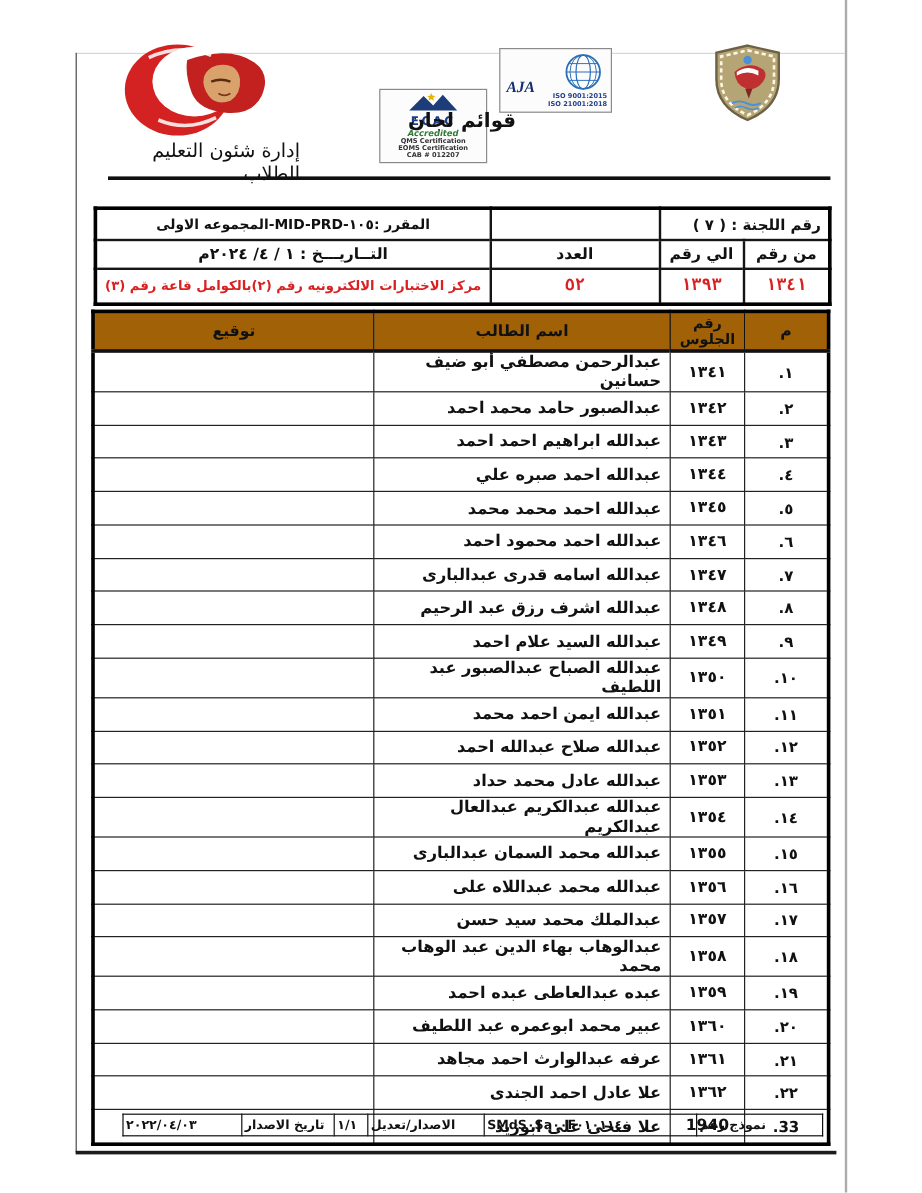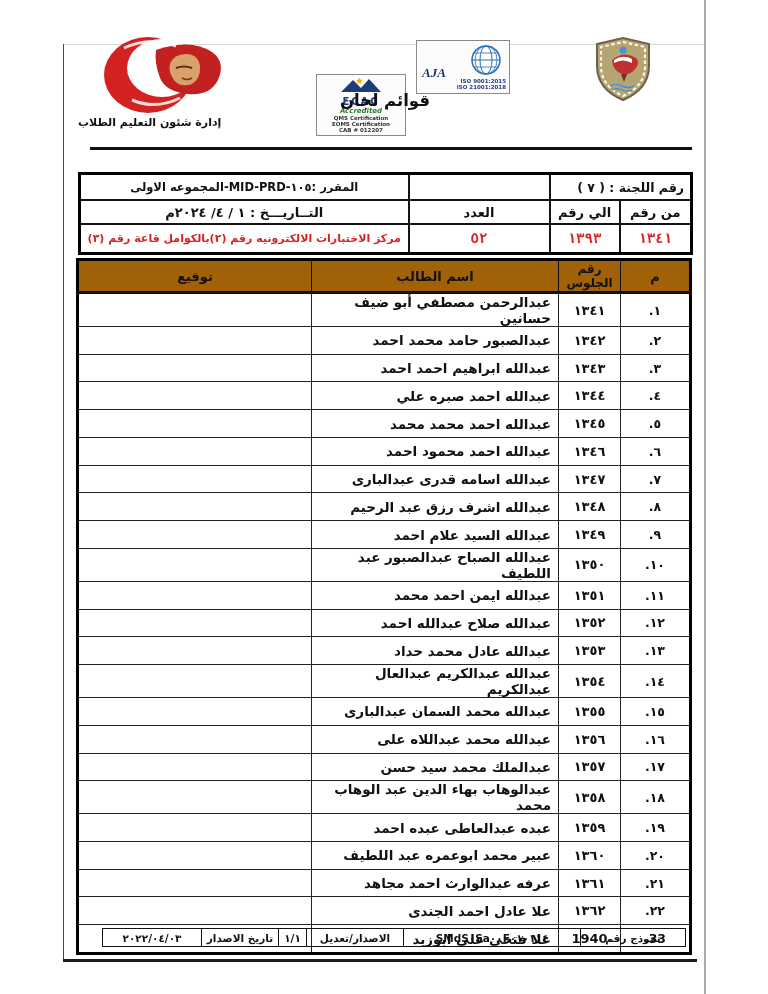--- a/index.html
+++ b/index.html
@@ -9,21 +9,21 @@
 
   
   .scan-edge{left:704px;top:0;width:2px;height:994px;background:#ababab;}
   .margin-left{left:63px;top:44px;width:1px;height:916px;background:#4a4a4a;}
   .margin-top{left:63px;top:44px;width:641px;height:1px;background:#d6d6d6;}
   .bottom-rule{left:63px;top:959px;width:634px;height:3px;background:#1c1c1c;}
   .header-rule{left:90px;top:147px;width:602px;height:3px;background:#101010;}
 
   
   .logo-left{left:96px;top:34px;width:138px;height:82px;}
-  .logo-left-caption{left:78px;top:116px;width:172px;text-align:left;font-weight:bold;font-size:11px;}
+  .logo-left-caption{left:78px;top:116px;width:172px;text-align:right;font-weight:normal;font-size:16px;}
   .badges{left:316px;top:40px;display:flex;gap:10px;align-items:flex-start;}
   .badge{border:1px solid #8a8a8a;background:#fcfcfc;text-align:center;padding:2px 3px;}
   .badge-ecac{width:82px;margin-top:34px;}
   .badge-aja{width:86px;height:48px;position:relative;}
   .ecac-name{color:#1a3f8f;font-weight:bold;font-size:10px;letter-spacing:2px;line-height:10px;}
   .ecac-accredited{color:#2e7d32;font-weight:bold;font-style:italic;font-size:7px;line-height:8px;}
   .badge-small{font-size:5.5px;line-height:6px;color:#333;font-weight:bold;}
   .aja-name{position:absolute;left:5px;bottom:12px;color:#16306e;font-weight:bold;font-style:italic;font-size:13px;font-family:Liberation Serif, serif;}
   .aja-iso{position:absolute;right:3px;bottom:3px;text-align:right;font-size:5.5px;line-height:6px;color:#24418a;font-weight:bold;}
   .titles{left:245px;top:90px;width:280px;text-align:center;font-weight:bold;font-size:16.5px;line-height:21.5px;}
@@ -54,21 +54,21 @@
   .main-table td{border:1.2px solid #222;border-left-width:1.6px;border-right-width:1.6px;
                  height:26.74px;padding:0;font-weight:bold;vertical-align:middle;}
   td.c-serial{text-align:center;font-size:12.5px;}
   td.c-seat{text-align:center;font-size:13px;}
   td.c-name{text-align:right;padding-right:7px;font-size:13.5px;}
   th.h-seat{font-size:12px;}
 
   
   .footer-table{left:102px;top:928px;}
   .footer-table table{width:583px;table-layout:fixed;}
-  .footer-table td{border:1.6px solid #111;height:17px;text-align:center;vertical-align:middle;
+  .footer-table td{border:1.6px solid #111;height:17px;text-align:left;vertical-align:middle;
                    font-weight:bold;font-size:10.5px;padding:0 2px;white-space:nowrap;overflow:hidden;}
   .ltr{direction:ltr;unicode-bidi:embed;}
 </style>
 </head>
 <body>
 
 <div class="page">
 
   <div class="abs scan-edge"></div>
   <div class="abs margin-top"></div>

